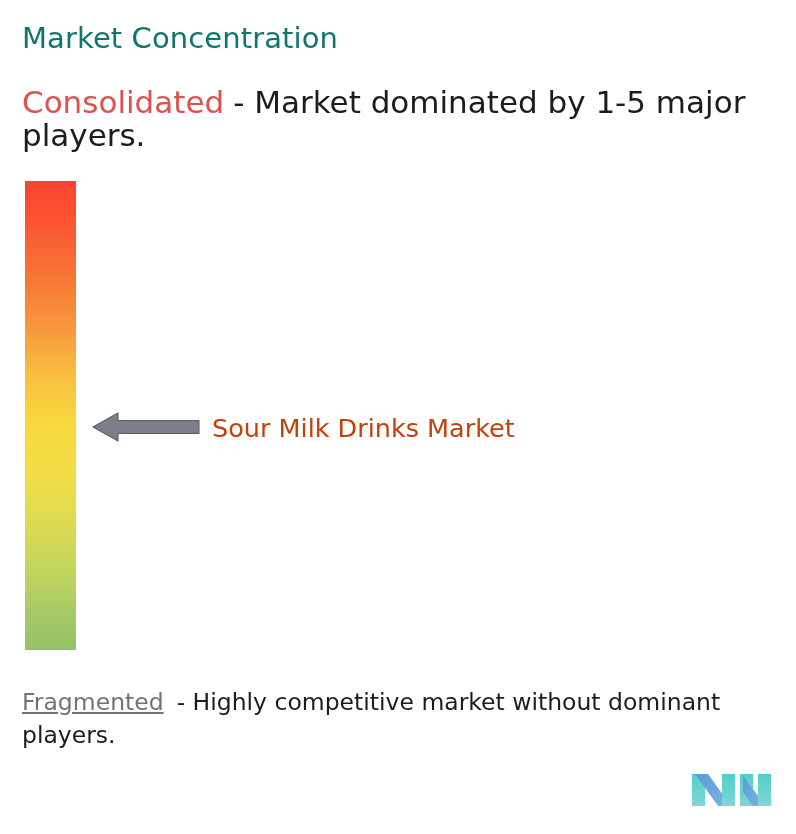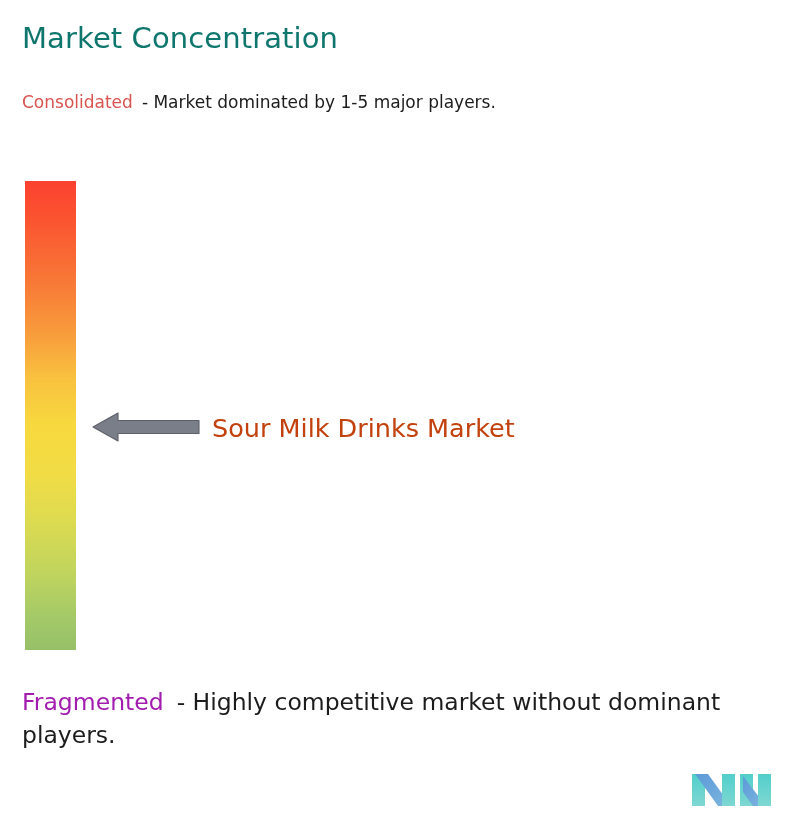--- a/index.html
+++ b/index.html
@@ -33,21 +33,21 @@
     letter-spacing: 0.1px;
     white-space: nowrap;
   }
 
   
   .legend-top {
     position: absolute;
     left: 22px;
     top: 86px;
     width: 752px;
-    font-size: 17px;
+    font-size: 31px;
     line-height: 33px;
     color: #1c1c1c;
   }
   .legend-top .kw {
     color: #d9534f;
   }
   .legend-top .sep {
     display: inline-block;
     width: 9px;
   }
@@ -99,21 +99,22 @@
   .legend-bottom {
     position: absolute;
     left: 22px;
     top: 686px;
     width: 764px;
     font-size: 23.5px;
     line-height: 33px;
     color: #1c1c1c;
   }
   .legend-bottom .kw {
-    color: #a21caf;
+    color: #737373;
+    text-decoration: underline;
   }
   .legend-bottom .sep {
     display: inline-block;
     width: 13px;
   }
 
   
   .source {
     position: absolute;
     left: 22px;

